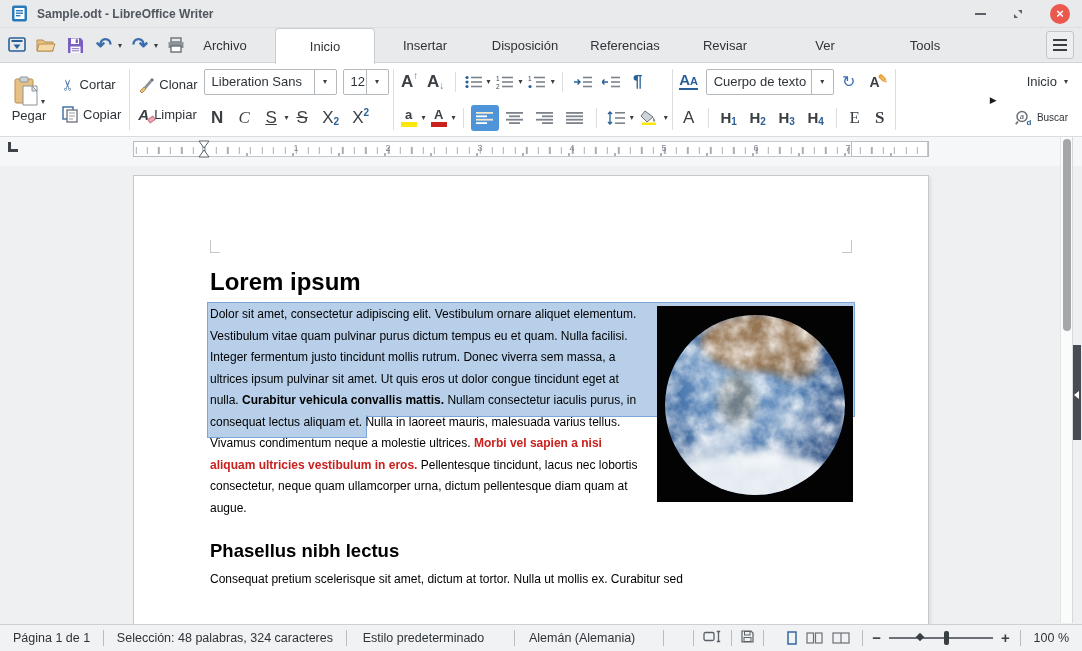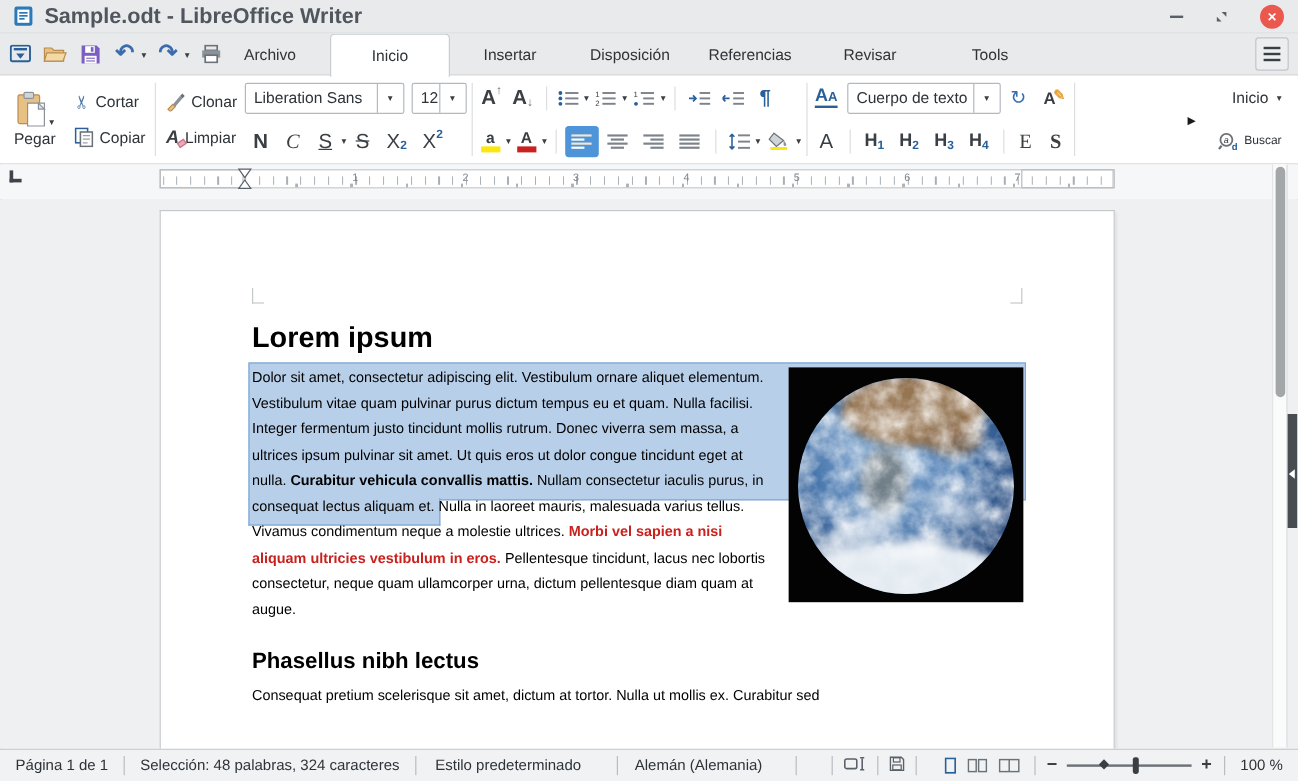--- a/index.html
+++ b/index.html
@@ -10,21 +10,21 @@
     background:#eef0f2;
     box-shadow: inset 0 0 0 1px #a9aeb3;
   }
   
   .titlebar {
     position:absolute; top:0; left:0; width:1082px; height:28px;
     background:#e9eaeb; display:flex; align-items:center;
     border-bottom:1px solid #dddfe1;
   }
   .titlebar .appicon { width:17px; height:17px; margin-left:11px; }
-  .titlebar .title { margin-left:9px; font-size:18px; font-weight:bold; color:#50565e; }
+  .titlebar .title { margin-left:9px; font-size:12px; font-weight:bold; color:#50565e; }
   .win-controls { position:absolute; right:12px; top:0; height:28px; display:flex; align-items:center; gap:26px; }
   .win-min { width:11px; height:2px; background:#5a6067; }
   .win-restore svg { display:block; }
   .win-close {
     width:20px; height:20px; border-radius:50%; background:#ea584e;
     color:#fff; font-size:13px; font-weight:bold; line-height:19px; text-align:center;
   }
   
   .tabrow {
     position:absolute; top:28px; left:0; width:1082px; height:35px;
@@ -200,20 +200,21 @@
       </svg>
     </div>
   </div>
   <div class="tabs">
     <div class="tab">Archivo</div>
     <div class="tab active">Inicio</div>
     <div class="tab">Insertar</div>
     <div class="tab">Disposición</div>
     <div class="tab">Referencias</div>
     <div class="tab">Revisar</div>
+    <div class="tab">Ver</div>
     <div class="tab">Tools</div>
   </div>
   <div class="hamburger">
       <i></i>
       <i></i>
       <i></i>
     </div>
 </div>
 
 <div class="toolbar">

